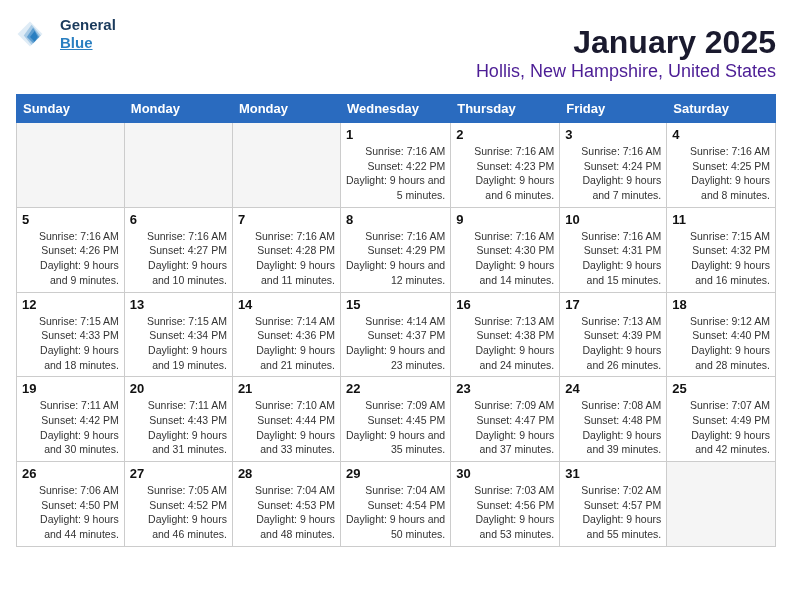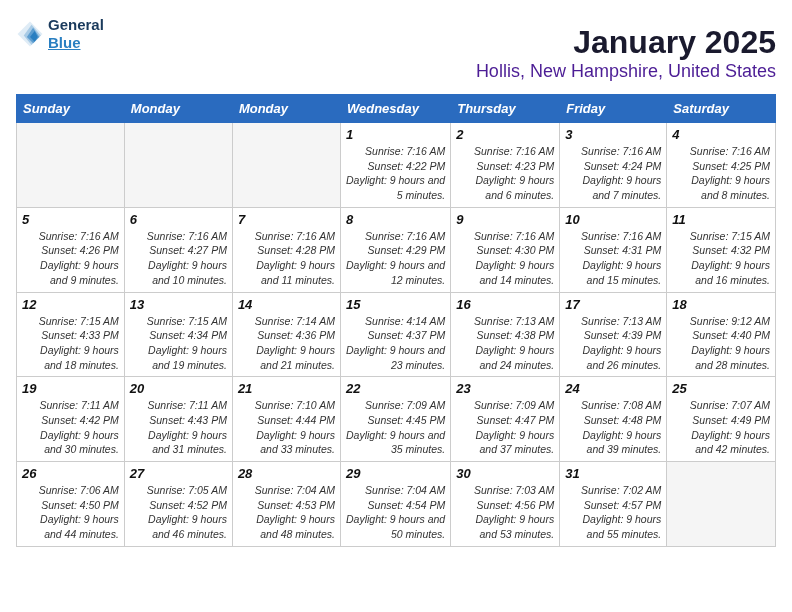--- a/index.html
+++ b/index.html
@@ -12,21 +12,21 @@
     }
     .header {
       display: flex;
       justify-content: space-between;
       align-items: flex-start;
       margin-bottom: 12px;
     }
     .logo {
       display: flex;
       align-items: center;
-      gap: 4px;
+      gap: 16px;
     }
     .logo-icon {
       width: 28px;
       height: 28px;
     }
     .title-block {
       text-align: right;
     }
     .month-title {
       font-size: 32px;
@@ -35,21 +35,20 @@
       margin-top: 8px;
     }
     .location {
       font-size: 18px;
       color: #4c1d95;
     }
     table {
       width: 100%;
       border-collapse: collapse;
       font-size: 11px;
-      font-style: italic;
     }
     thead tr th {
       background: #2a6bbf;
       color: #fff;
       text-align: left;
       padding: 6px 6px;
       font-size: 13px;
       font-weight: bold;
       border: 1px solid #2a6bbf;
     }

